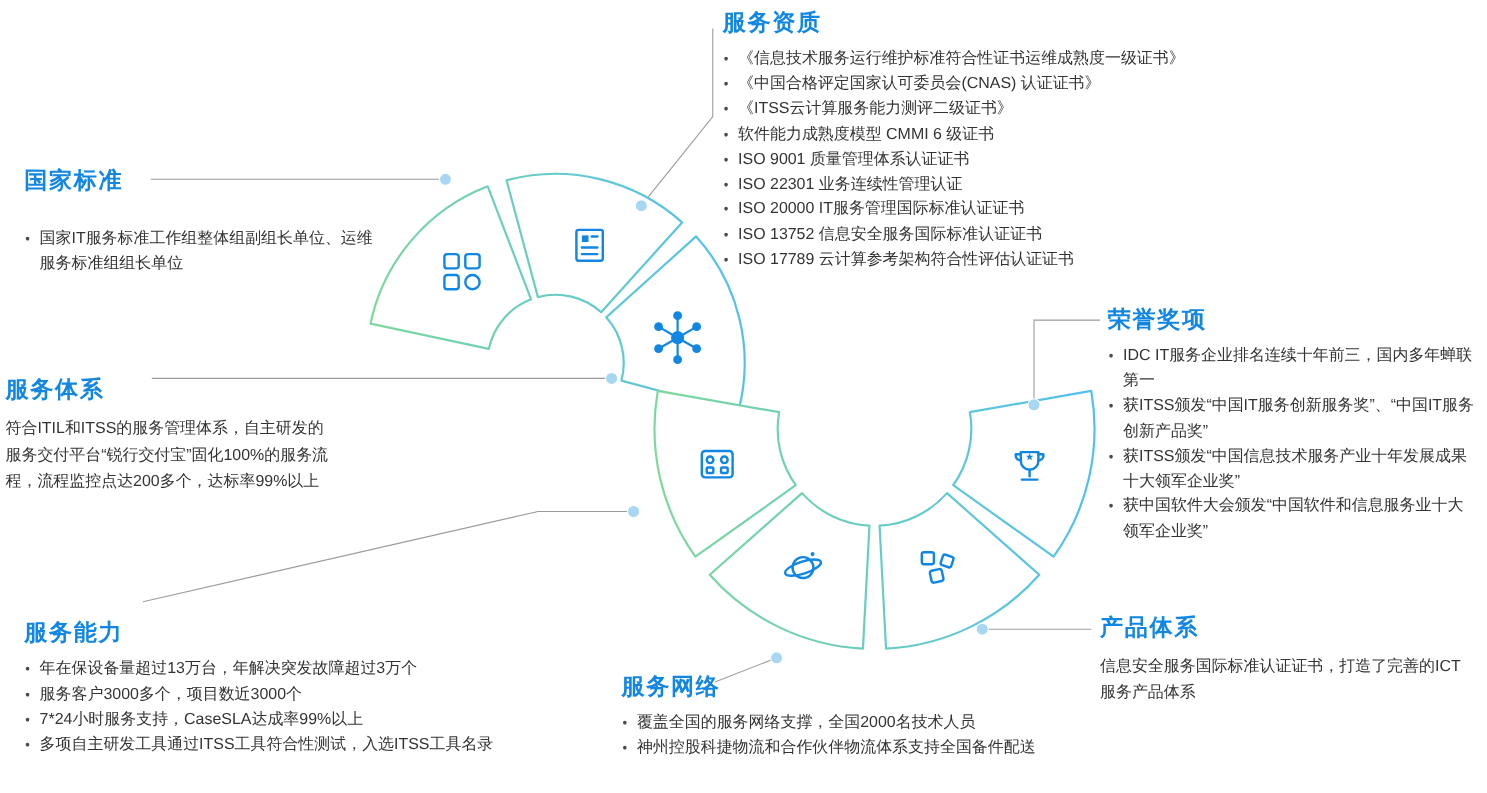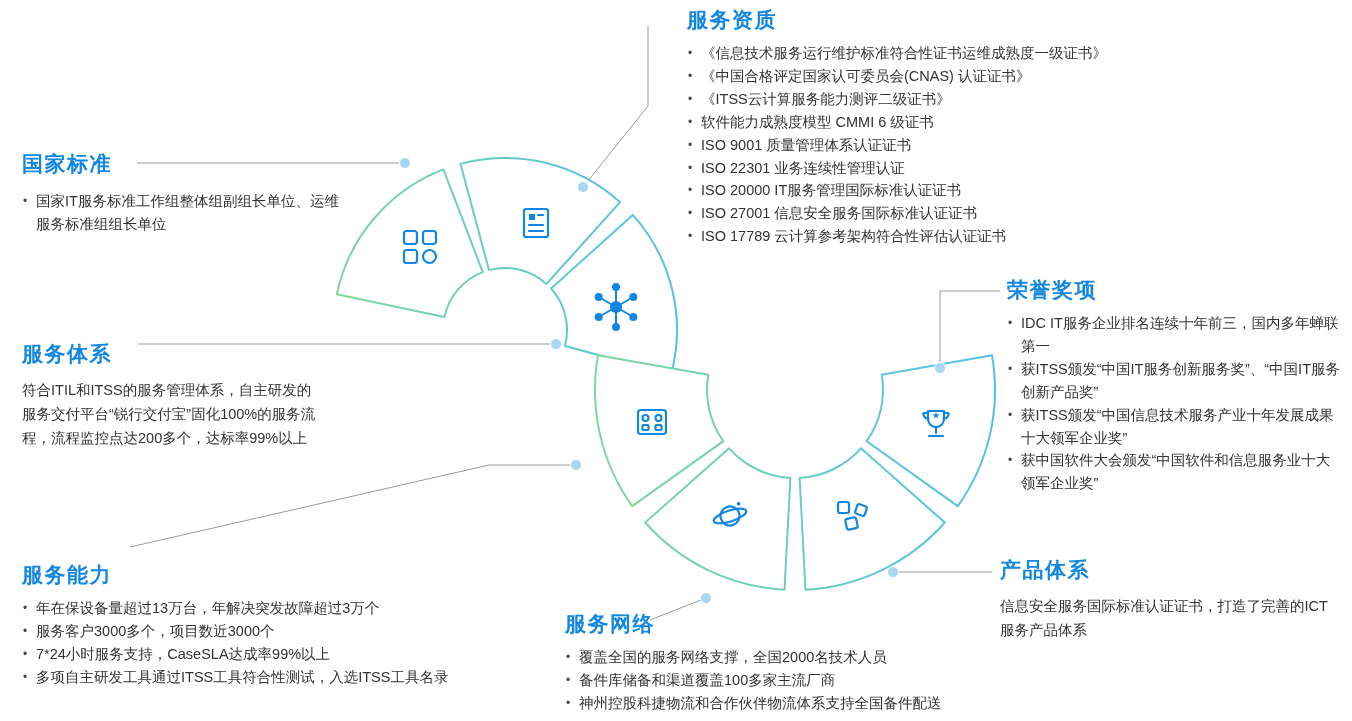--- a/index.html
+++ b/index.html
@@ -20,44 +20,44 @@
   }
   .canvas{position:relative;width:1352px;height:721px;background:#fff;overflow:hidden;}
   .graphic{position:absolute;left:0;top:0;}
 
   .block{position:absolute;}
   .block h2{
     color:var(--accent);
     font-size:21px;
     font-weight:700;
     letter-spacing:1.5px;
-    margin-bottom:12px;
+    margin-bottom:28px;
   }
   .block ul{list-style:none;}
   .block li{
     position:relative;
     font-size:14.5px;
     line-height:1.58;
     padding-left:14px;
     color:var(--body-text);
   }
   .block li::before{
     content:"•";
     position:absolute;
     left:1px;top:0;
     font-size:12px;
     line-height:1.9;
     color:#4a4a4a;
   }
   .block p{font-size:14.5px;line-height:1.66;color:var(--body-text);}
 
   #blk-national{left:22px;top:150px;width:318px;}
-  #blk-qual{left:687px;top:6px;width:665px;}
+  #blk-qual{left:657px;top:6px;width:665px;}
   #blk-qual h2{margin-bottom:8px;}
-  #blk-system{left:22px;top:340px;width:300px;}
+  #blk-system{left:5px;top:340px;width:300px;}
   #blk-system h2{margin-bottom:10px;}
   #blk-capability{left:22px;top:561px;width:495px;}
   #blk-capability h2{margin-bottom:8px;}
   #blk-honors{left:1007px;top:276px;width:336px;}
   #blk-honors h2{margin-bottom:8px;}
   #blk-product{left:1000px;top:556px;width:332px;}
   #blk-product h2{margin-bottom:10px;}
   #blk-network{left:565px;top:610px;width:470px;}
   #blk-network h2{margin-bottom:8px;}
 
@@ -196,21 +196,21 @@
   <section class="block" id="blk-qual">
     <h2>服务资质</h2>
     <ul>
       <li>《信息技术服务运行维护标准符合性证书运维成熟度一级证书》</li>
       <li>《中国合格评定国家认可委员会(CNAS) 认证证书》</li>
       <li>《ITSS云计算服务能力测评二级证书》</li>
       <li>软件能力成熟度模型 CMMI 6 级证书</li>
       <li>ISO 9001 质量管理体系认证证书</li>
       <li>ISO 22301 业务连续性管理认证</li>
       <li>ISO 20000 IT服务管理国际标准认证证书</li>
-      <li>ISO 27001 信息安全服务国际标准认证证书</li>
+      <li>ISO 13752 信息安全服务国际标准认证证书</li>
       <li>ISO 17789 云计算参考架构符合性评估认证证书</li>
     </ul>
   </section>
 
   <section class="block" id="blk-system">
     <h2>服务体系</h2>
     <p>符合ITIL和ITSS的服务管理体系，自主研发的服务交付平台“锐行交付宝”固化100%的服务流程，流程监控点达200多个，达标率99%以上</p>
   </section>
 
   <section class="block" id="blk-honors">
@@ -230,21 +230,20 @@
       <li>服务客户3000多个，项目数近3000个</li>
       <li>7*24小时服务支持，CaseSLA达成率99%以上</li>
       <li>多项自主研发工具通过ITSS工具符合性测试，入选ITSS工具名录</li>
     </ul>
   </section>
 
   <section class="block" id="blk-network">
     <h2>服务网络</h2>
     <ul>
       <li>覆盖全国的服务网络支撑，全国2000名技术人员</li>
-      <li>备件库储备和渠道覆盖100多家主流厂商</li>
       <li>神州控股科捷物流和合作伙伴物流体系支持全国备件配送</li>
     </ul>
   </section>
 
   <section class="block" id="blk-product">
     <h2>产品体系</h2>
     <p>信息安全服务国际标准认证证书，打造了完善的ICT服务产品体系</p>
   </section>
 
 </div>

